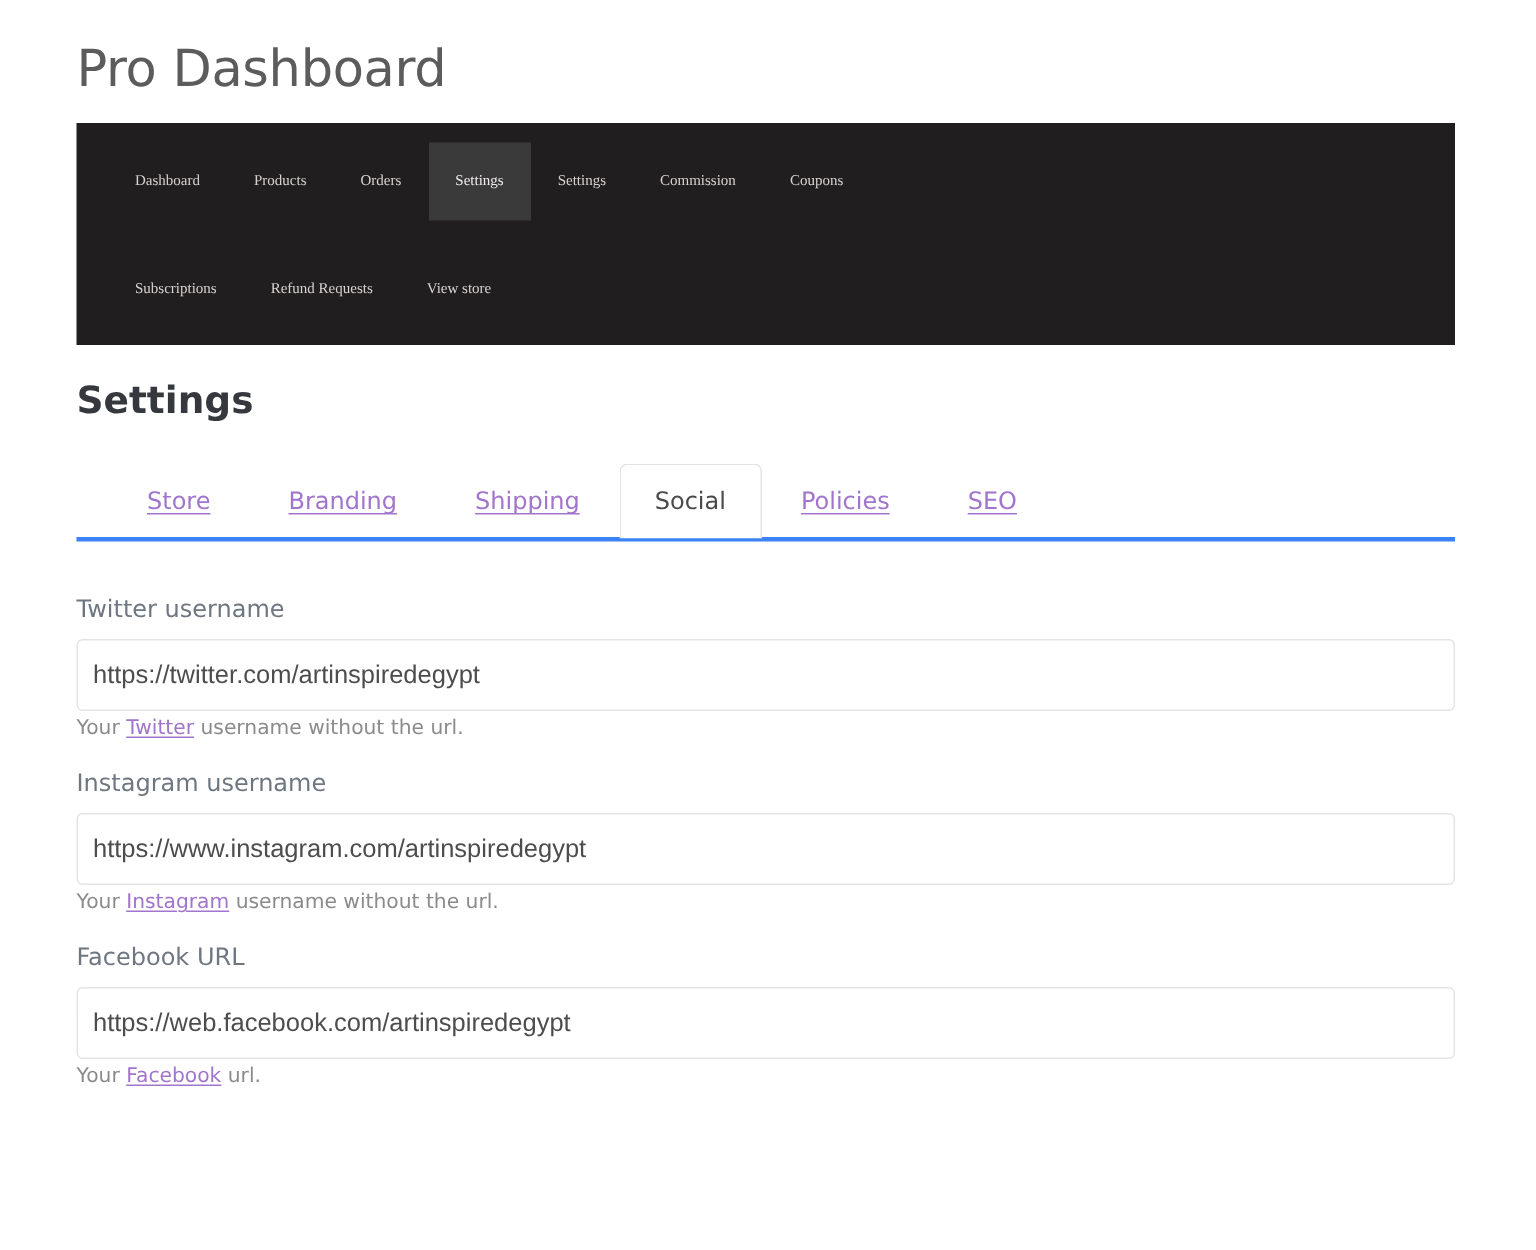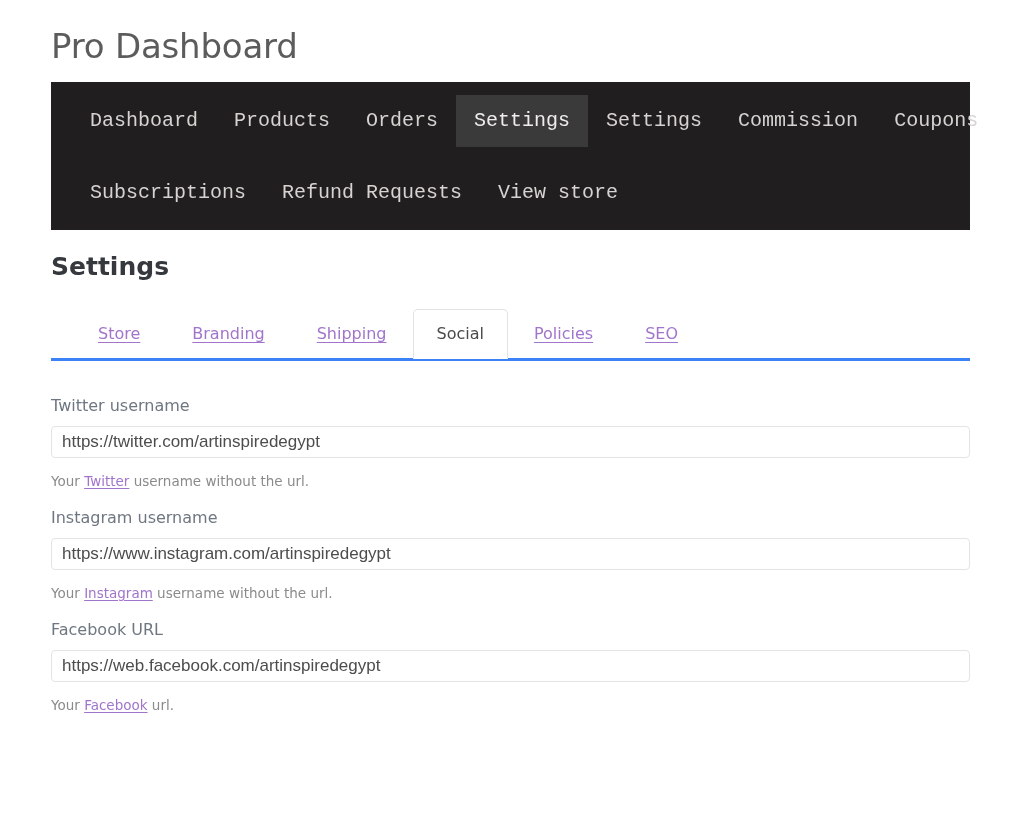--- a/index.html
+++ b/index.html
@@ -52,22 +52,22 @@
     align-items: flex-start;
     height: 51px;
     padding-left: 21px;
   }
   .nav-row.second {
     margin-top: 21px;
     align-items: center;
   }
   .nav-item {
     display: block;
-    font-family: Liberation Mono, monospace;
-    font-size: 20px;
+    font-family: Liberation Serif, serif;
+    font-size: 10px;
     font-weight: 400;
     color: #d6d3d1;
     line-height: 20px;
     padding: 16px 18px;
     white-space: nowrap;
     cursor: pointer;
     background: transparent;
     border: none;
     text-decoration: none;
   }
@@ -140,36 +140,36 @@
     font-family: "DejaVu Sans", sans-serif;
     font-size: 16px;
     font-weight: 400;
     color: #6e7781;
     line-height: 22px;
     margin-bottom: 9px;
   }
   .field-input {
     display: block;
     width: 919px;
-    height: 32px;
+    height: 48px;
     border: 1px solid #e4e4e7;
     border-radius: 4px;
     background: #ffffff;
     font-family: "Liberation Sans", sans-serif;
     font-size: 17px;
     color: #4d4d4d;
     padding: 0 10px;
     outline: none;
   }
   .field-help {
     font-family: "DejaVu Sans", sans-serif;
     font-size: 13.5px;
     color: #8b8b8b;
     line-height: 18px;
-    margin-top: 14px;
+    margin-top: 2px;
   }
   .field-help a {
     color: #a175cc;
     text-decoration: underline;
     text-underline-offset: 2px;
     cursor: pointer;
   }
 </style>
 </head>
 <body>

